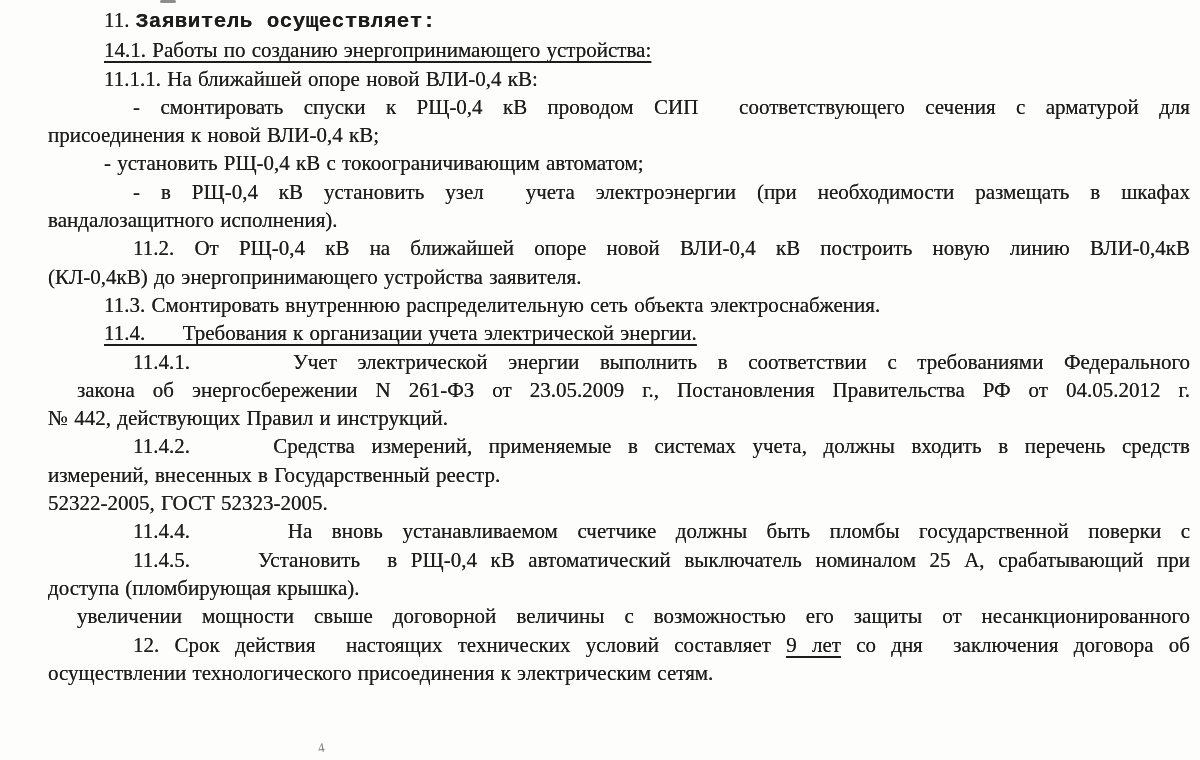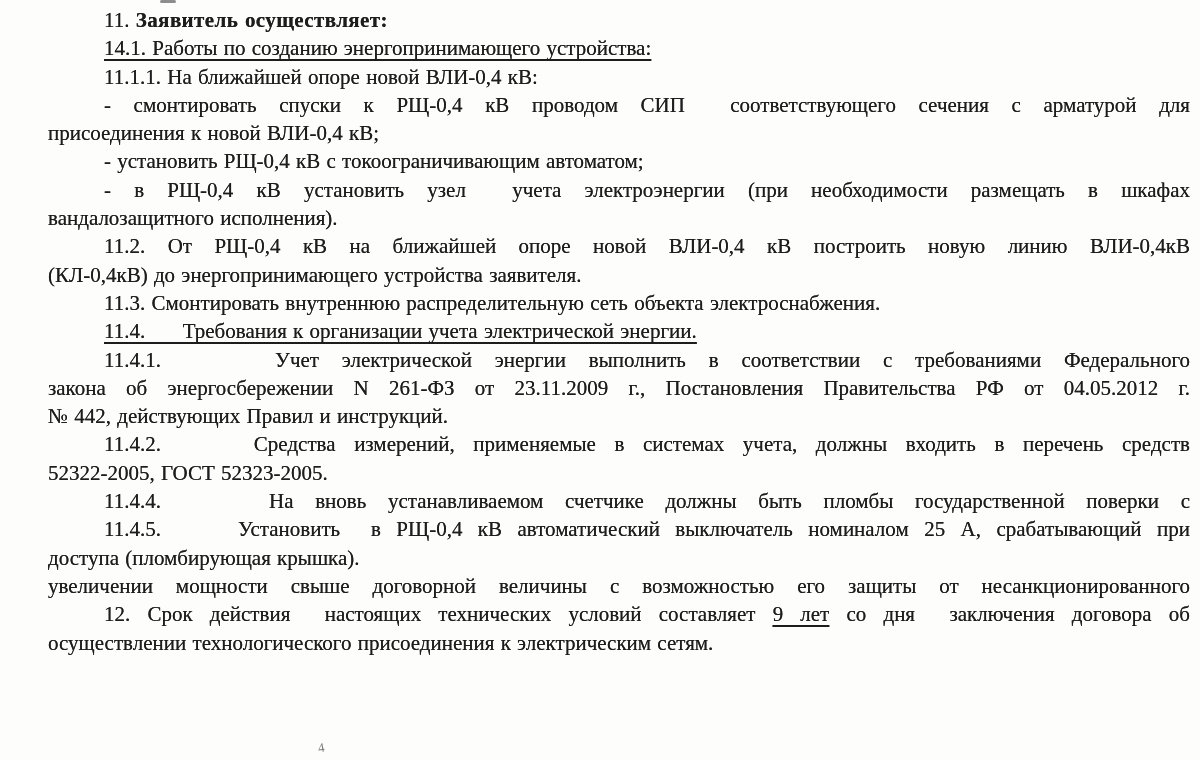--- a/index.html
+++ b/index.html
@@ -24,22 +24,23 @@
   .line {
     line-height: 28.3px;
     min-height: 28.3px;
     text-align: left;
     word-spacing: 1px;
   }
   .line.indent { padding-left: 56px; }
   .line.fill {
     text-align: justify;
     text-align-last: justify;
+    margin-left: 29px;
   }
-  .seg-b { font-weight: bold; letter-spacing: 0.4px; }
+  .seg-b { font-weight: bold; letter-spacing: 0.4px; font-family: Liberation Mono, monospace; }
   .seg-u {
     text-decoration: underline;
     text-decoration-thickness: 1.6px;
     text-underline-offset: 3.5px;
   }
   .scan-mark-top {
     position: absolute;
     left: 160px; top: 0;
     width: 16px; height: 3px;
     background: #8d8d8d;
@@ -66,23 +67,24 @@
       <div class="line indent fill"><span class="">- смонтировать спуски к РЩ-0,4 кВ проводом СИП&nbsp; соответствующего сечения с арматурой для</span></div>
       <div class="line"><span class="">присоединения к новой ВЛИ-0,4 кВ;</span></div>
       <div class="line indent"><span class="">- установить РЩ-0,4 кВ с токоограничивающим автоматом;</span></div>
       <div class="line indent fill"><span class="">- в РЩ-0,4 кВ установить узел&nbsp; учета электроэнергии (при необходимости размещать в шкафах</span></div>
       <div class="line"><span class="">вандалозащитного исполнения).</span></div>
       <div class="line indent fill"><span class="">11.2. От РЩ-0,4 кВ на ближайшей опоре новой ВЛИ-0,4 кВ построить новую линию ВЛИ-0,4кВ</span></div>
       <div class="line"><span class="">(КЛ-0,4кВ) до энергопринимающего устройства заявителя.</span></div>
       <div class="line indent"><span class="">11.3. Смонтировать внутреннюю распределительную сеть объекта электроснабжения.</span></div>
       <div class="line indent"><span class="seg-u">11.4.&nbsp;&nbsp;&nbsp;&nbsp;&nbsp;&nbsp;Требования к организации учета электрической энергии.</span></div>
       <div class="line indent fill"><span class="">11.4.1.&nbsp;&nbsp;&nbsp;&nbsp;&nbsp;Учет электрической энергии выполнить в соответствии с требованиями Федерального</span></div>
-      <div class="line fill"><span class="">закона об энергосбережении N 261-ФЗ от 23.11.2009 г., Постановления Правительства РФ от 04.05.2012 г.</span></div>
+      <div class="line fill"><span class="">закона об энергосбережении N 261-ФЗ от 23.05.2009 г., Постановления Правительства РФ от 04.05.2012 г.</span></div>
       <div class="line"><span class="">№ 442, действующих Правил и инструкций.</span></div>
       <div class="line indent fill"><span class="">11.4.2.&nbsp;&nbsp;&nbsp;&nbsp;&nbsp;Средства измерений, применяемые в системах учета, должны входить в перечень средств</span></div>
+      <div class="line"><span class="">измерений, внесенных в Государственный реестр.</span></div>
       <div class="line"><span class="">52322-2005, ГОСТ 52323-2005.</span></div>
       <div class="line indent fill"><span class="">11.4.4.&nbsp;&nbsp;&nbsp;&nbsp;&nbsp;На вновь устанавливаемом счетчике должны быть пломбы государственной поверки с</span></div>
       <div class="line indent fill"><span class="">11.4.5.&nbsp;&nbsp;&nbsp;&nbsp;&nbsp;Установить&nbsp; в РЩ-0,4 кВ автоматический выключатель номиналом 25 А, срабатывающий при</span></div>
       <div class="line"><span class="">доступа (пломбирующая крышка).</span></div>
       <div class="line fill"><span class="">увеличении мощности свыше договорной величины с возможностью его защиты от несанкционированного</span></div>
       <div class="line indent fill"><span class="">12. Срок действия&nbsp; настоящих технических условий составляет </span><span class="seg-u">9 лет</span><span class=""> со дня&nbsp; заключения договора об</span></div>
       <div class="line"><span class="">осуществлении технологического присоединения к электрическим сетям.</span></div>
     </div>
   <div class="scan-mark-bottom">4</div>
 </div>

